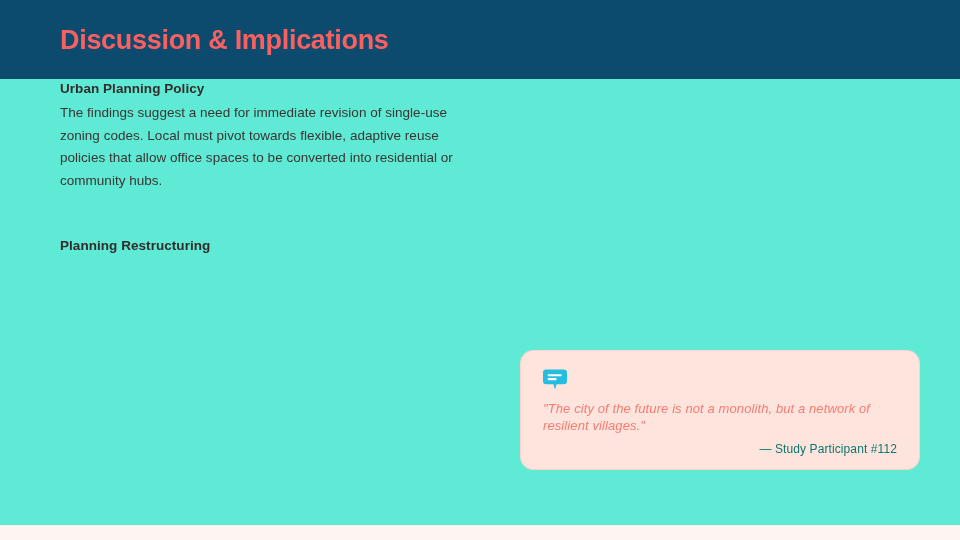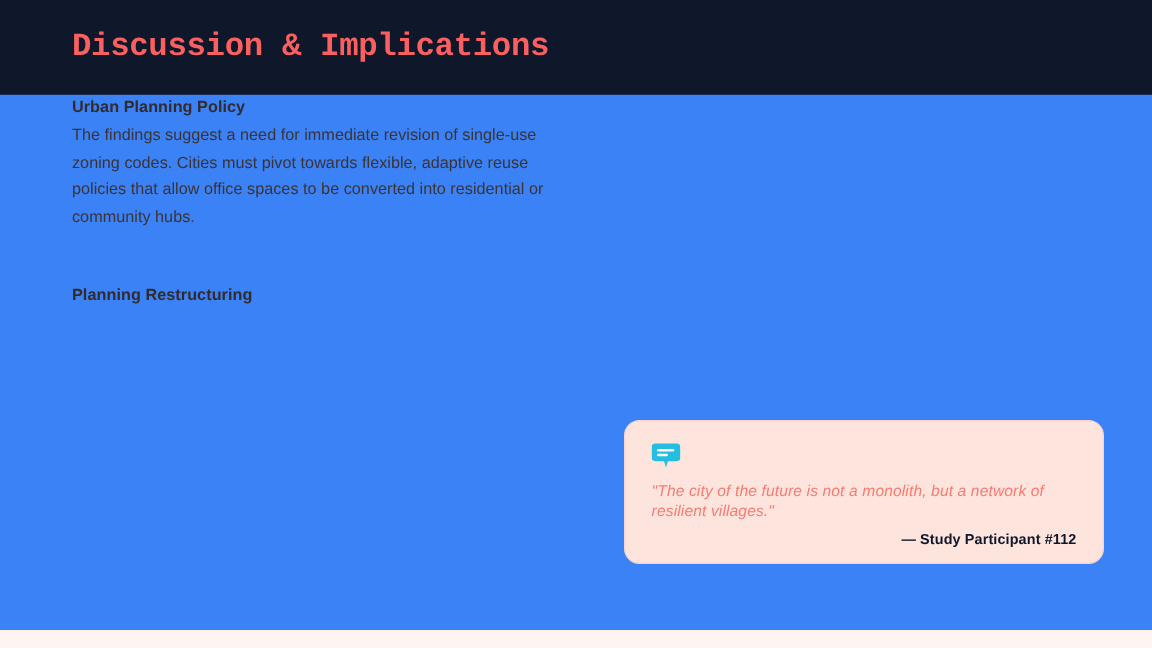--- a/index.html
+++ b/index.html
@@ -15,44 +15,43 @@
     position: relative;
   }
 
   
   .header-band {
     position: absolute;
     left: 0;
     top: 0;
     width: 960px;
     height: 102px;
-    background: #0f172a;
+    background: #0c4a6e;
     box-sizing: border-box;
-    font-family: Liberation Mono, monospace;
   }
   .header-title {
     position: absolute;
     left: 60px;
     top: 24px;
     font-size: 27px;
     font-weight: bold;
     color: #fb6061;
     letter-spacing: -0.3px;
     white-space: nowrap;
     line-height: 32px;
   }
 
   
   .body-area {
     position: absolute;
     left: 0;
     top: 79px;
     width: 960px;
     height: 446px;
-    background: #3b82f6;
+    background: #5eead4;
   }
 
   .columns {
     position: absolute;
     left: 60px;
     top: 0;
     width: 850px;
     height: 446px;
   }
 
@@ -107,22 +106,22 @@
   .quote-text {
     font-size: 13px;
     font-style: italic;
     color: #f87b72;
     line-height: 17px;
     margin: 0;
     letter-spacing: 0.1px;
   }
   .quote-attrib {
     font-size: 12px;
-    font-weight: bold;
-    color: #0f172a;
+    font-weight: normal;
+    color: #0f766e;
     text-align: right;
     margin-top: 8px;
     letter-spacing: 0.1px;
   }
 
   
   .footer-strip {
     position: absolute;
     left: 0;
     top: 525px;
@@ -140,21 +139,21 @@
   <div class="header-title">Discussion &amp; Implications</div>
 </div>
 
 <div class="body-area">
   <div class="columns">
 
     <div class="col col-left">
 
       <div class="block">
         <p class="block-heading">Urban Planning Policy</p>
-        <p class="block-body">The findings suggest a need for immediate revision of single-use zoning codes. Cities must pivot towards flexible, adaptive reuse policies that allow office spaces to be converted into residential or community hubs.</p>
+        <p class="block-body">The findings suggest a need for immediate revision of single-use zoning codes. Local must pivot towards flexible, adaptive reuse policies that allow office spaces to be converted into residential or community hubs.</p>
       </div>
 
       <div class="block">
         <p class="block-heading">Planning Restructuring</p>
       </div>
 
     </div>
 
 
   </div>

